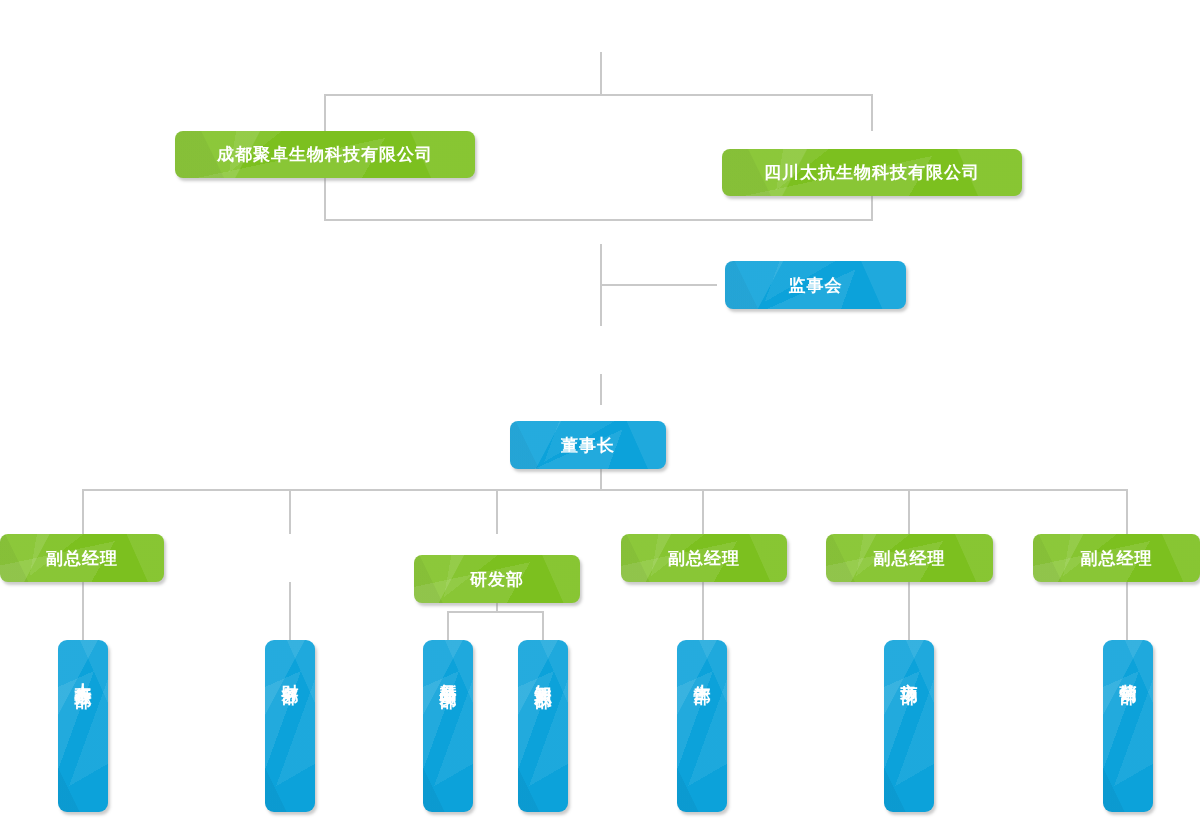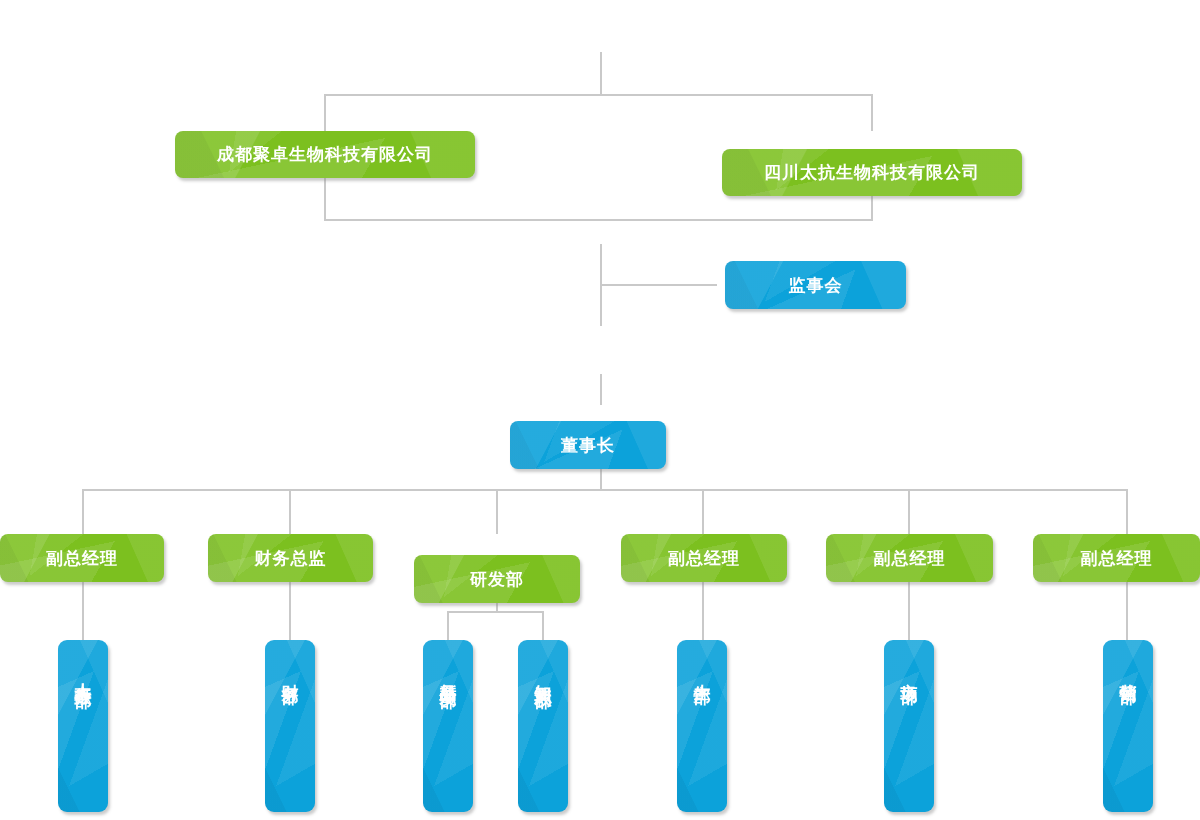--- a/index.html
+++ b/index.html
@@ -73,21 +73,20 @@
   <div class="line" style="left:1126px;top:582px;width:2px;height:58px;"></div>
 
 
   <div class="node green" style="left:175px;top:131px;width:300px;height:47px;">成都聚卓生物科技有限公司</div>
   <div class="node green" style="left:722px;top:149px;width:300px;height:47px;font-family:Liberation Mono, monospace;">四川太抗生物科技有限公司</div>
 
   <div class="node blue" style="left:717px;top:261px;width:181px;height:48px;margin-left:8px;">监事会</div>
   <div class="node blue" style="left:510px;top:405px;width:156px;height:48px;margin-top:16px;">董事长</div>
 
   <div class="node green" style="left:0px;top:534px;width:164px;height:48px;">副总经理</div>
-  <div class="node green" style="left:208px;top:534px;width:165px;height:48px;">财务总监</div>
   <div class="node green" style="left:414px;top:555px;width:166px;height:48px;">研发部</div>
   <div class="node green" style="left:621px;top:534px;width:166px;height:48px;">副总经理</div>
   <div class="node green" style="left:826px;top:534px;width:167px;height:48px;">副总经理</div>
   <div class="node green" style="left:1033px;top:534px;width:167px;height:48px;">副总经理</div>
 
   <div class="node blue vert" style="left:58px;top:640px;width:50px;height:172px;">人事行政部</div>
   <div class="node blue vert" style="left:265px;top:640px;width:50px;height:172px;">财务部</div>
   <div class="node blue vert" style="left:423px;top:640px;width:50px;height:172px;">新品研发部</div>
   <div class="node blue vert" style="left:518px;top:640px;width:50px;height:172px;">知识产权部</div>
   <div class="node blue vert" style="left:677px;top:640px;width:50px;height:172px;">生产部</div>

